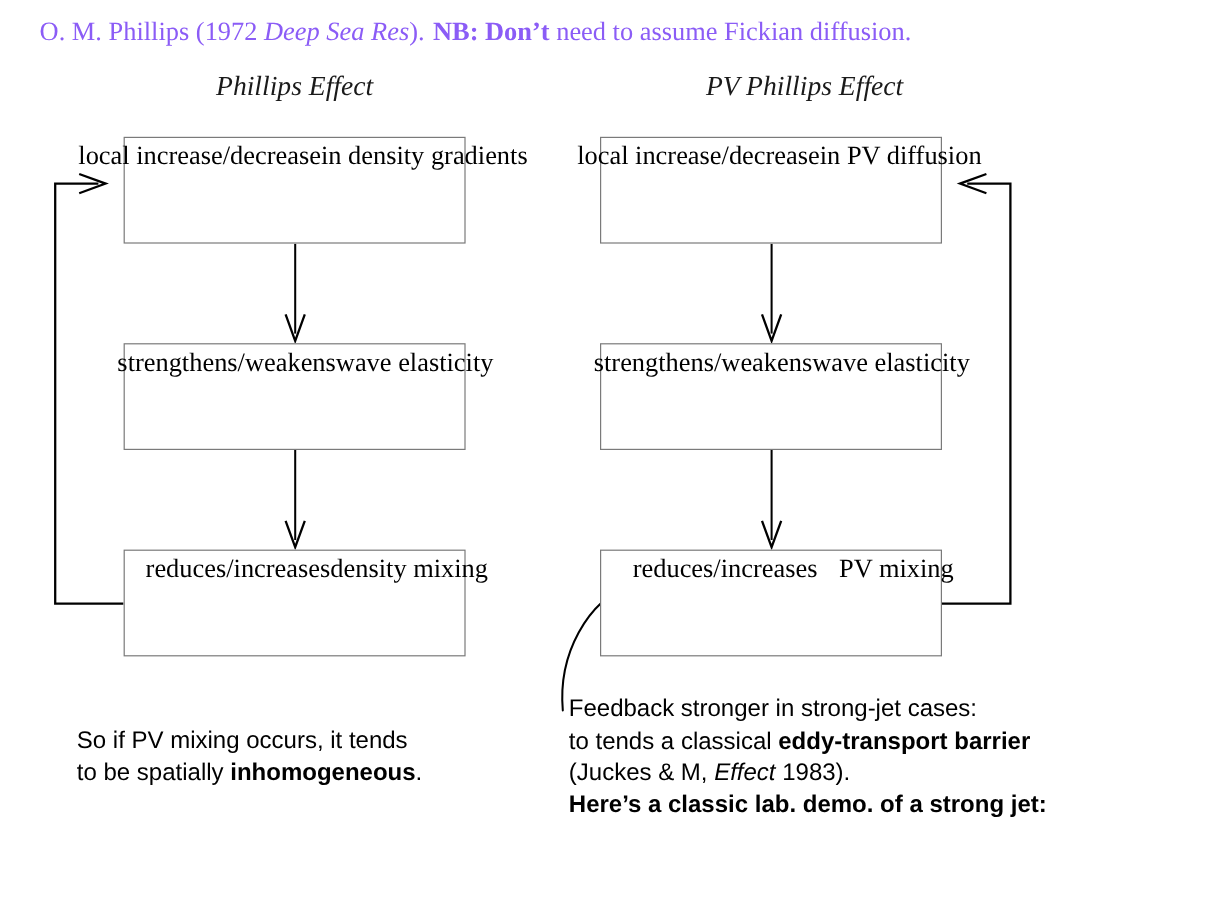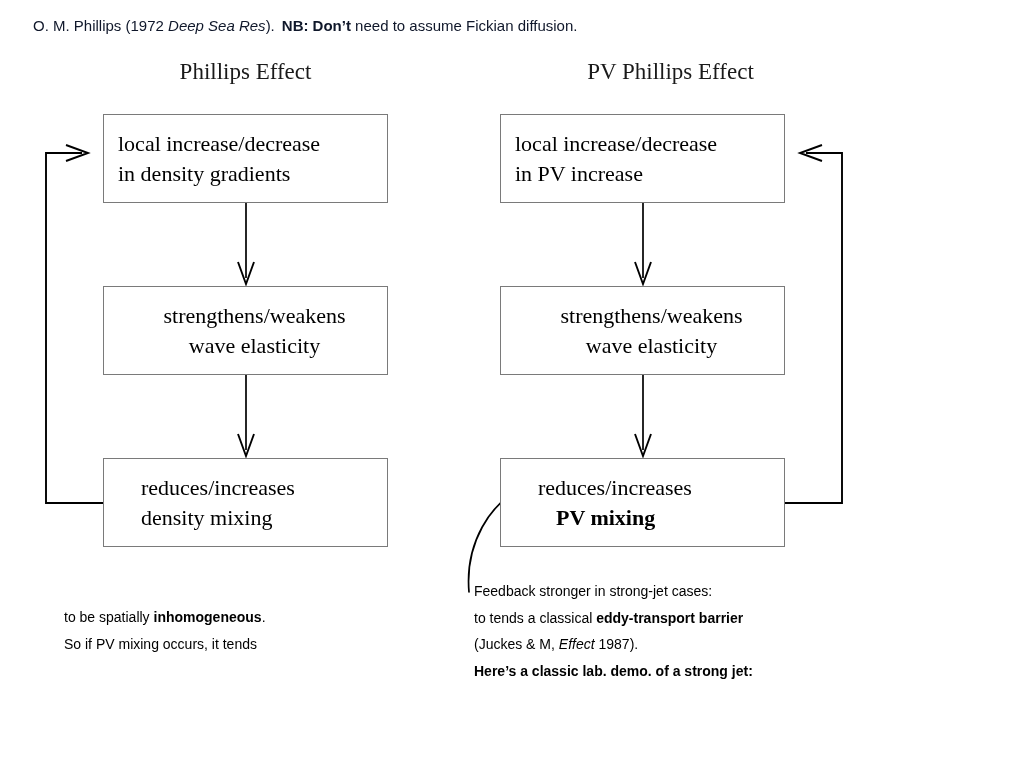--- a/index.html
+++ b/index.html
@@ -15,63 +15,63 @@
     overflow: hidden;
     font-family: "Liberation Sans", sans-serif;
     color: #000000;
   }
 
   
   #title-line {
     position: absolute;
     left: 33px;
     top: 14px;
-    font-family: Liberation Sans, sans-serif;
-    font-size: 15px;
+    font-family: Liberation Serif, serif;
+    font-size: 22px;
     line-height: 24px;
     white-space: nowrap;
-    color: #0f172a;
+    color: #8b5cf6;
   }
   #title-line .it { font-style: italic; }
   #title-line .bd { font-weight: bold; }
   .sp { display: inline-block; width: 7px; }
 
   
   .col-heading {
     position: absolute;
     top: 58px;
     font-family: "Liberation Serif", serif;
     font-size: 23px;
     line-height: 28px;
     color: #1a1a1a;
     text-align: center;
     white-space: nowrap;
+    font-style: italic;
   }
   #heading-left  { left: 103px; width: 285px; }
   #heading-right { left: 528px; width: 285px; }
 
   
   .flow-box {
     position: absolute;
     box-sizing: border-box;
     border: 1.3px solid #7a7a7a;
     background: #ffffff;
     font-family: "Liberation Serif", serif;
     font-size: 22px;
     line-height: 30px;
     color: #000000;
     display: flex;
-    flex-direction: column;
     justify-content: center;
   }
   .flow-box .ln { display: block; white-space: nowrap; }
   .flow-box.pad-left  { padding-left: 14px; }
-  .flow-box.pad-mid   { padding-left: 18px; align-items: center; }
+  .flow-box.pad-mid   { padding-left: 18px; }
   .flow-box.pad-wide  { padding-left: 37px; }
-  .indent { padding-left: 18px; font-weight: bold; }
+  .indent { padding-left: 18px; }
 
   
   #box-l1 { left: 103px; top: 114px; width: 285px; height: 89px; }
   #box-l2 { left: 103px; top: 286px; width: 285px; height: 89px; }
   #box-l3 { left: 103px; top: 458px; width: 285px; height: 89px; }
   
   #box-r1 { left: 500px; top: 114px; width: 285px; height: 89px; }
   #box-r2 { left: 500px; top: 286px; width: 285px; height: 89px; }
   #box-r3 { left: 500px; top: 458px; width: 285px; height: 89px; }
 
@@ -80,21 +80,21 @@
     position: absolute;
     left: 0; top: 0;
     width: 1024px; height: 768px;
     pointer-events: none;
   }
 
   
   .note {
     position: absolute;
     font-family: "Liberation Sans", sans-serif;
-    font-size: 14px;
+    font-size: 20px;
     line-height: 26.5px;
     color: #000000;
     white-space: nowrap;
   }
   .note .bd { font-weight: bold; }
   .note .it { font-style: italic; }
   .note .ln { display: block; }
 
   #note-left  { left: 64px;  top: 604px; }
   #note-right { left: 474px; top: 578px; }
@@ -156,38 +156,38 @@
     <span class="ln">wave elasticity</span>
   </div>
 
   <div class="flow-box pad-wide" id="box-l3">
     <span class="ln">reduces/increases</span>
     <span class="ln">density mixing</span>
   </div>
 
   <div class="flow-box pad-left" id="box-r1">
     <span class="ln">local increase/decrease</span>
-    <span class="ln">in PV increase</span>
+    <span class="ln">in PV diffusion</span>
   </div>
 
   <div class="flow-box pad-mid" id="box-r2">
     <span class="ln">strengthens/weakens</span>
     <span class="ln">wave elasticity</span>
   </div>
 
   <div class="flow-box pad-wide" id="box-r3">
     <span class="ln">reduces/increases</span>
     <span class="ln indent">PV mixing</span>
   </div>
 
   <div class="note" id="note-left">
+    <span class="ln">So if PV mixing occurs, it tends</span>
     <span class="ln"><span>to be spatially </span><span class="bd">inhomogeneous</span><span>.</span></span>
-    <span class="ln">So if PV mixing occurs, it tends</span>
   </div>
 
   <div class="note" id="note-right">
     <span class="ln">Feedback stronger in strong-jet cases:</span>
     <span class="ln"><span>to tends a classical </span><span class="bd">eddy-transport barrier</span></span>
-    <span class="ln"><span>(Juckes &amp; M, </span><span class="it">Effect</span><span> 1987).</span></span>
+    <span class="ln"><span>(Juckes &amp; M, </span><span class="it">Effect</span><span> 1983).</span></span>
     <span class="ln bd">Here’s a classic lab. demo. of a strong jet:</span>
   </div>
 
 </div>
 
 </body></html>

